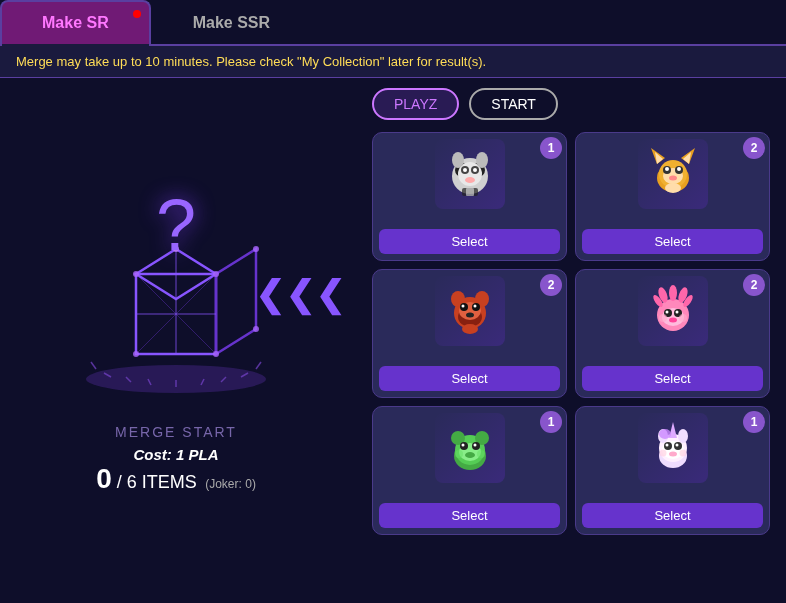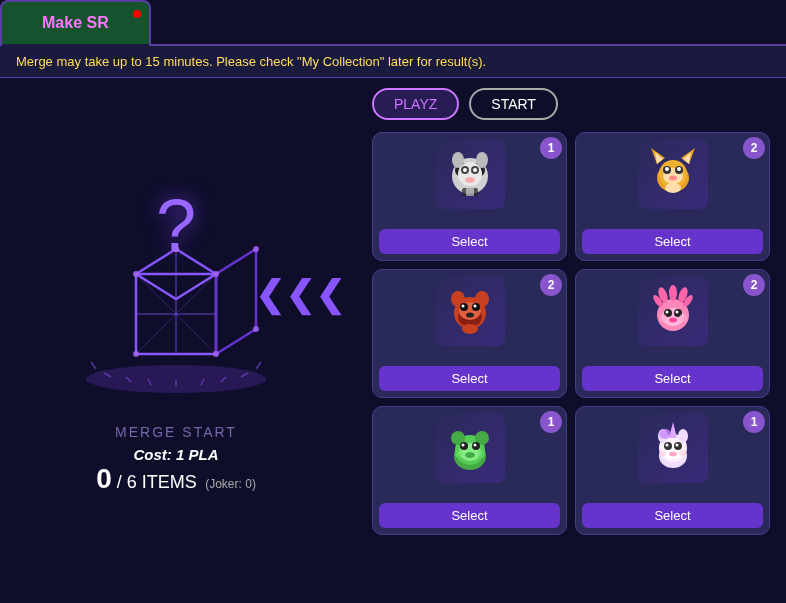--- a/index.html
+++ b/index.html
@@ -25,21 +25,21 @@
       cursor: pointer;
       border: 2px solid transparent;
       border-bottom: none;
       border-radius: 8px 8px 0 0;
       background: transparent;
       color: #aaa;
       position: relative;
     }
 
     .tab.active {
-      background: #14532d;
+      background: #701a75;
       border-color: #5a3fa0;
       color: #ff77ff;
     }
 
     .tab.active::after {
       content: '';
       position: absolute;
       bottom: -2px;
       left: 0;
       right: 0;
@@ -246,23 +246,26 @@
     }
   </style>
 </head>
 <body>
 
 <div class="top-tabs">
   <div class="tab active">
     <span>Make SR</span>
     <span class="tab-dot"></span>
   </div>
+  <div class="tab">
+    <span>Make SSR</span>
+  </div>
 </div>
 
-<div class="info-bar">Merge may take up to 15 minutes. Please check "My Collection" later for result(s).</div>
+<div class="info-bar">Merge may take up to 10 minutes. Please check "My Collection" later for result(s).</div>
 
 <div class="main-content">
 
   <div class="left-panel">
     <div class="cube-container">
       <span class="question-mark">?</span>
       <svg class="cube-svg" viewBox="0 0 200 200" xmlns="http://www.w3.org/2000/svg">
 
         <ellipse cx="100" cy="185" rx="90" ry="14" fill="rgba(120,60,220,0.25)"></ellipse>
 

